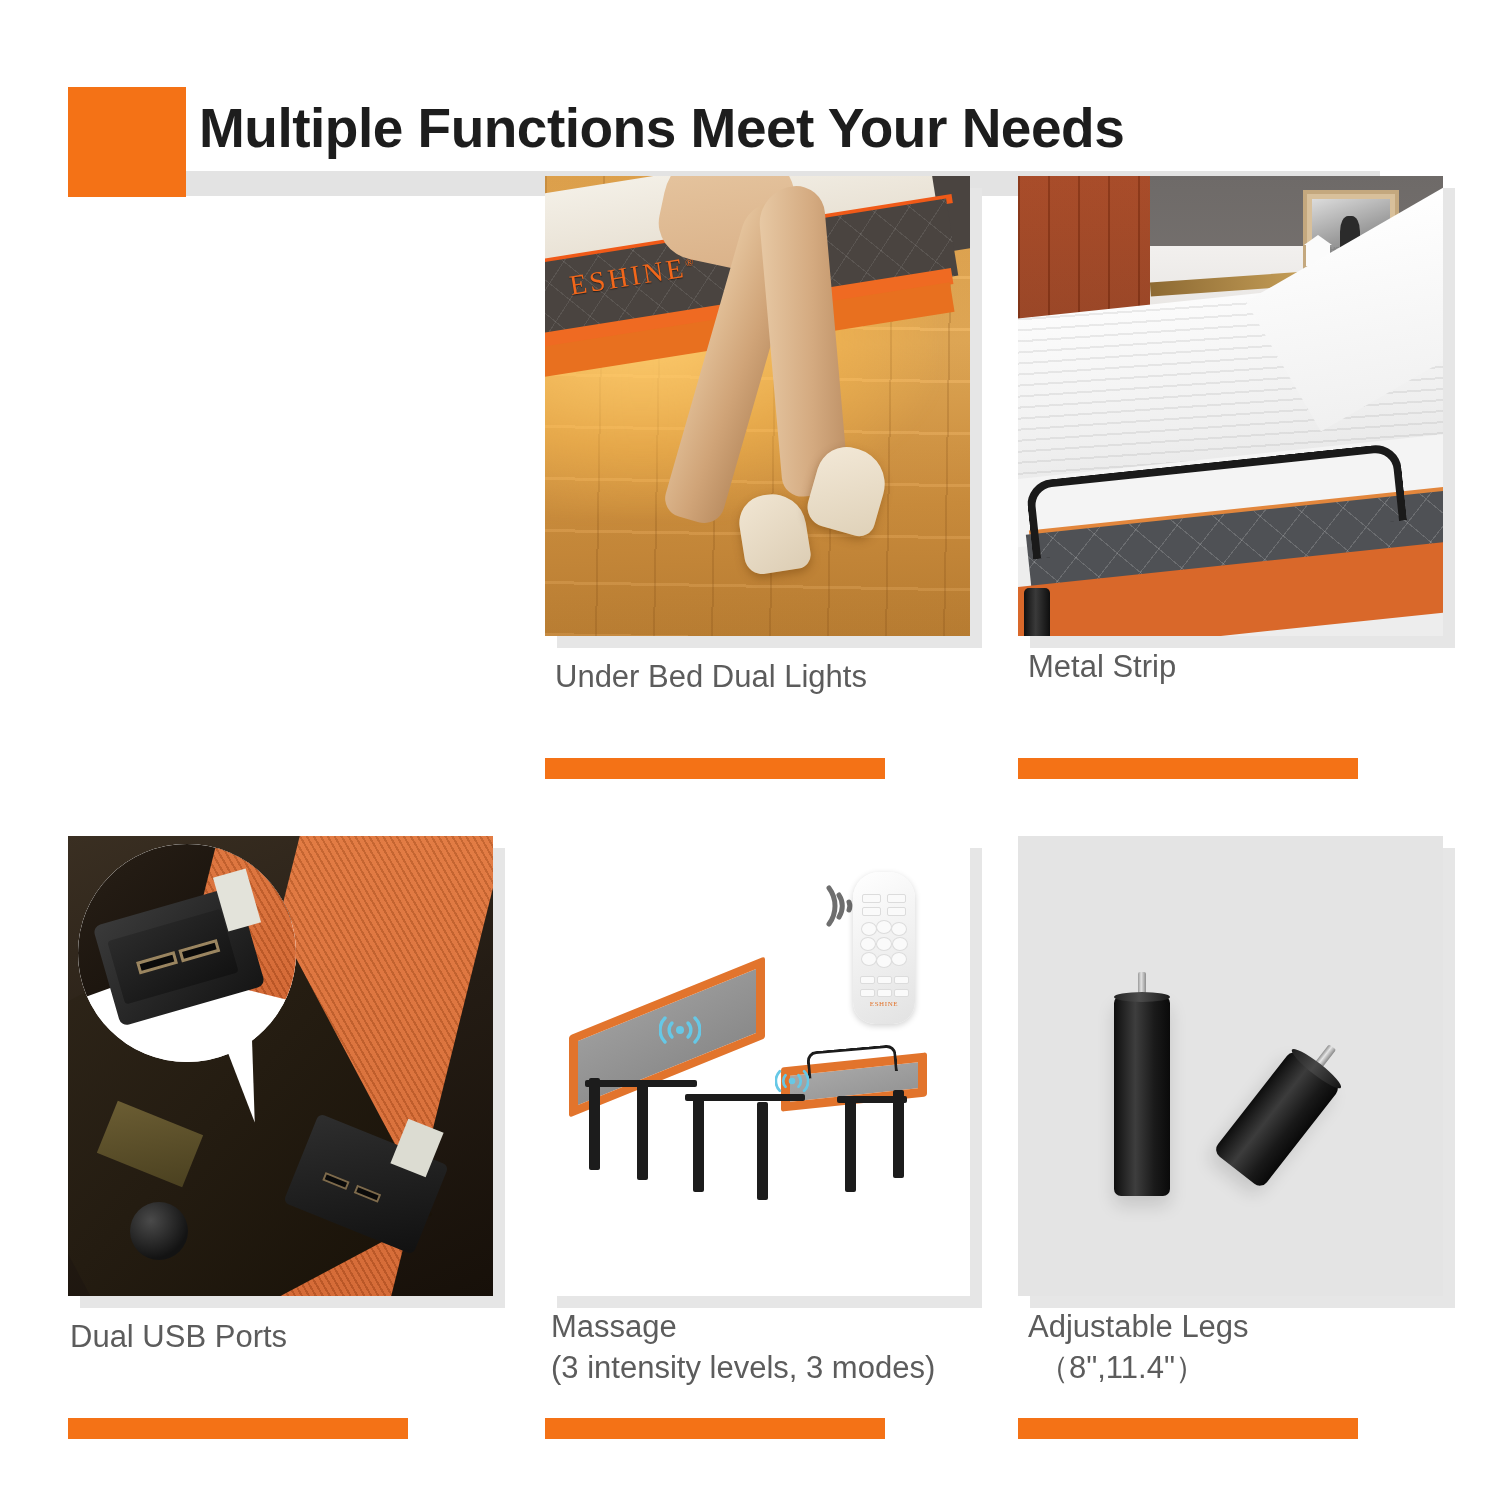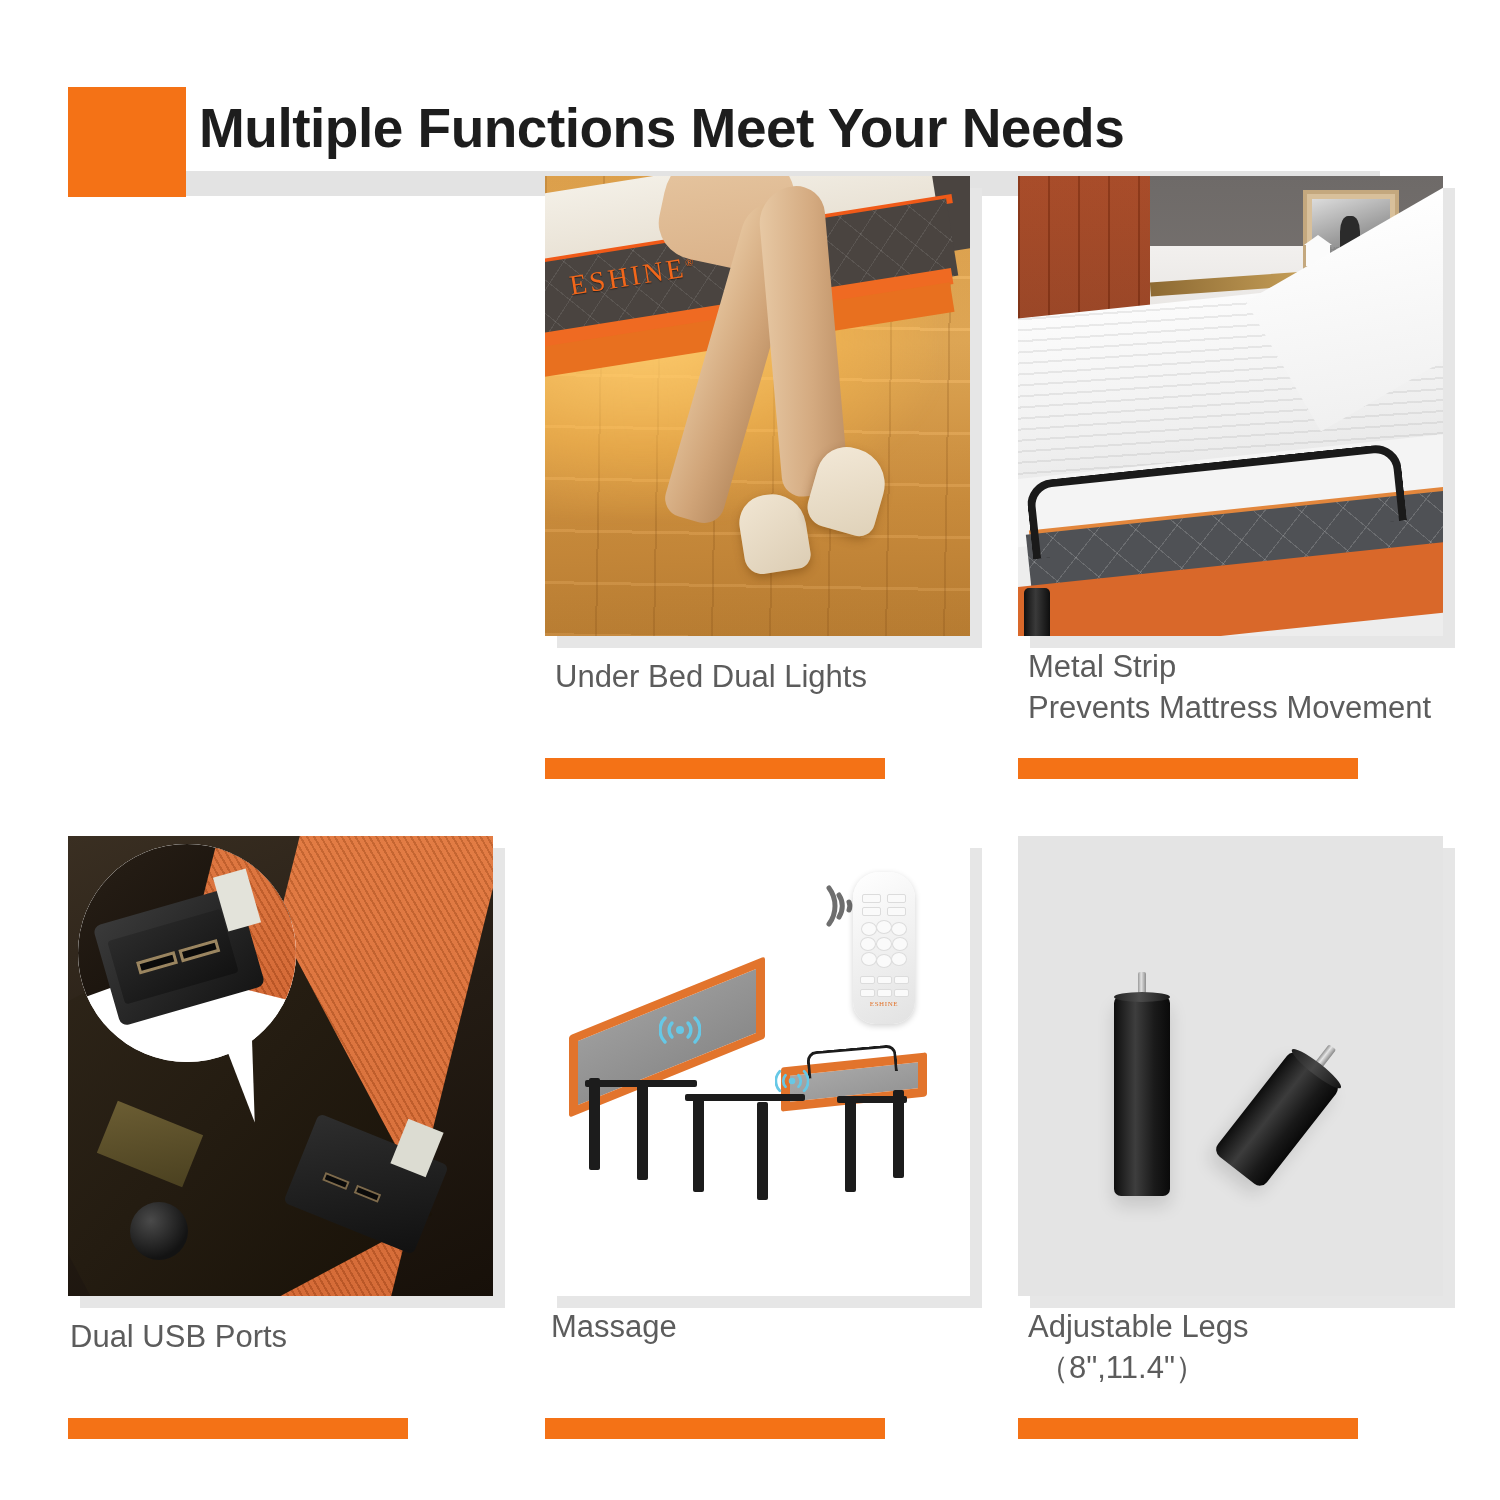--- a/index.html
+++ b/index.html
@@ -696,21 +696,20 @@
         <div class="quilt-pipe"></div>
         <div class="quilt-band">
           <div class="diamond"></div>
         </div>
         <div class="base-rail"></div>
         <div class="metal-strip"></div>
         <div class="leg"></div>
       </div>
     </div>
     <div class="caption" style="left:10px; top:470px;">Metal Strip</div>
-    <div class="caption" style="left:10px; top:511px;">Prevents Mattress Movement</div>
     <div class="under-bar" style="left:0px; top:582px; width:340px;"></div>
   </div>
 
   <div class="cell" style="left:68px; top:836px; width:435px; height:600px;">
     <div class="photo-wrap">
       <div class="photo-shadow"></div>
       <div class="photo p4">
         <div class="bg"></div>
         <div class="fabric"></div>
         <div class="rail-dark"></div>
@@ -799,20 +798,21 @@
         <svg class="wave-icon" style="left:230px; top:232px;" width="34" height="26" viewBox="0 0 42 32">
           <circle cx="21" cy="16" r="4" fill="#66C8E6"></circle>
           <path d="M13 9 A10 10 0 0 0 13 23" stroke="#66C8E6" stroke-width="3.4" fill="none" stroke-linecap="round"></path>
           <path d="M29 9 A10 10 0 0 1 29 23" stroke="#66C8E6" stroke-width="3.4" fill="none" stroke-linecap="round"></path>
           <path d="M6 4 A17 17 0 0 0 6 28" stroke="#66C8E6" stroke-width="3.4" fill="none" stroke-linecap="round"></path>
           <path d="M36 4 A17 17 0 0 1 36 28" stroke="#66C8E6" stroke-width="3.4" fill="none" stroke-linecap="round"></path>
         </svg>
       </div>
     </div>
     <div class="caption" style="left:6px; top:470px;">Massage</div>
+    <div class="caption" style="left:6px; top:511px;">(3 intensity levels, 3 modes)</div>
     <div class="under-bar" style="left:0px; top:582px; width:340px;"></div>
   </div>
 
   <div class="cell" style="left:1018px; top:836px; width:425px; height:600px;">
     <div class="photo-wrap">
       <div class="photo-shadow"></div>
       <div class="photo p6">
         <div class="leg-tall">
           <div class="bolt"></div>
           <div class="cap"></div>

